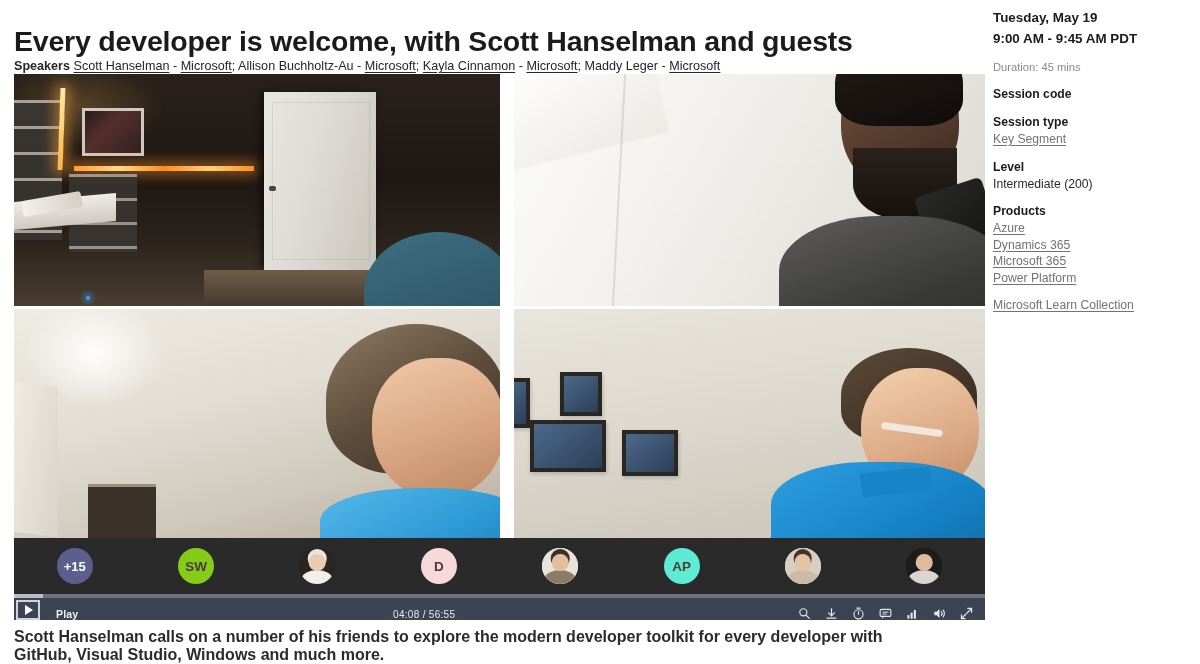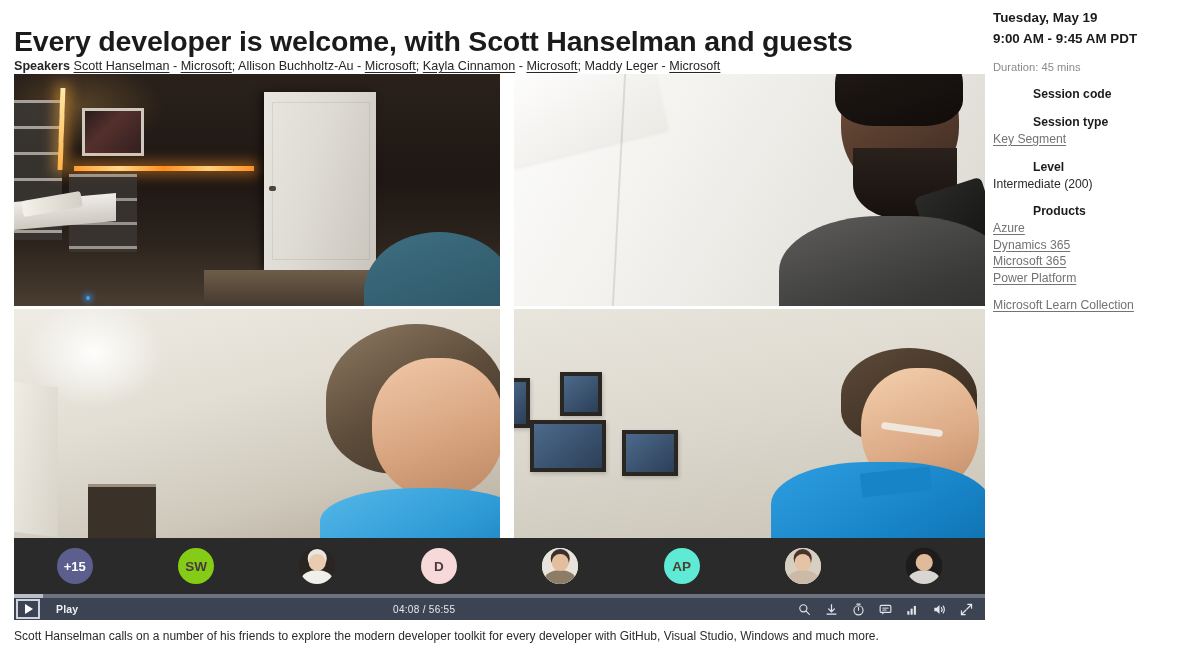--- a/index.html
+++ b/index.html
@@ -354,21 +354,21 @@
     position: absolute; left: 0; top: 0;
     height: 4px; width: 28px;
     background: #b9bec7;
   }
   .controls {
     position: absolute;
     left: 0; top: 524px;
     width: 971px; height: 22px;
     background: #3c4454;
     display: flex;
-    align-items: center;
+    align-items: flex-end;
   }
   .play-btn {
     width: 24px; height: 20px;
     margin-left: 2px;
     display: flex; align-items: center; justify-content: center;
     border: 2px solid #cfd4dc;
     background: #3c4454;
     flex: 0 0 auto;
   }
   .play-tri {
@@ -404,23 +404,24 @@
     flex: 0 0 auto;
   }
   .ci { width: 13px; height: 13px; display:block; }
   .ci svg { display:block; }
 
   
   .description {
     position: absolute;
     left: 14px; top: 628px;
     width: 930px;
-    font-size: 12px;
+    font-size: 16px;
     color: #2b2b2b;
     line-height: 17.5px;
+    font-weight: bold;
   }
 
   
   .sidebar {
     position: absolute;
     left: 985px; top: 0;
     width: 215px; height: 664px;
     background: #ffffff;
     padding: 6px 10px 0 8px;
   }
@@ -436,21 +437,20 @@
     font-size: 11.2px;
     color: #8a8a8a;
     line-height: 15px;
   }
   .sb-group { margin-top: 11px; }
   .sb-head {
     font-size: 12.2px;
     font-weight: 700;
     color: #1b1b1b;
     line-height: 17px;
-    margin-left: 40px;
   }
   .sb-val {
     font-size: 12.2px;
     color: #2b2b2b;
     line-height: 16.5px;
   }
   .sb-link {
     font-size: 12.2px;
     color: #737373;
     line-height: 16.5px;

